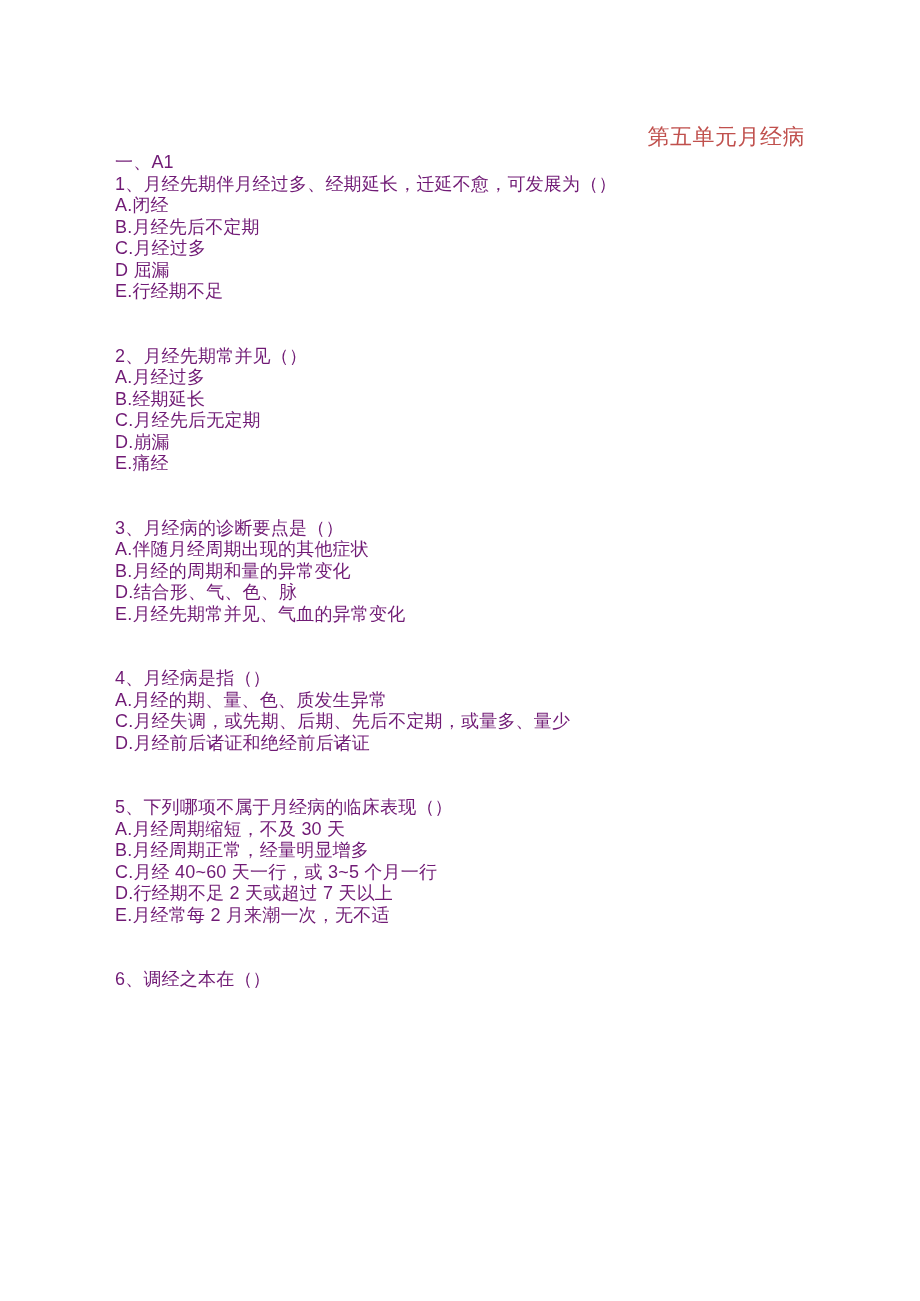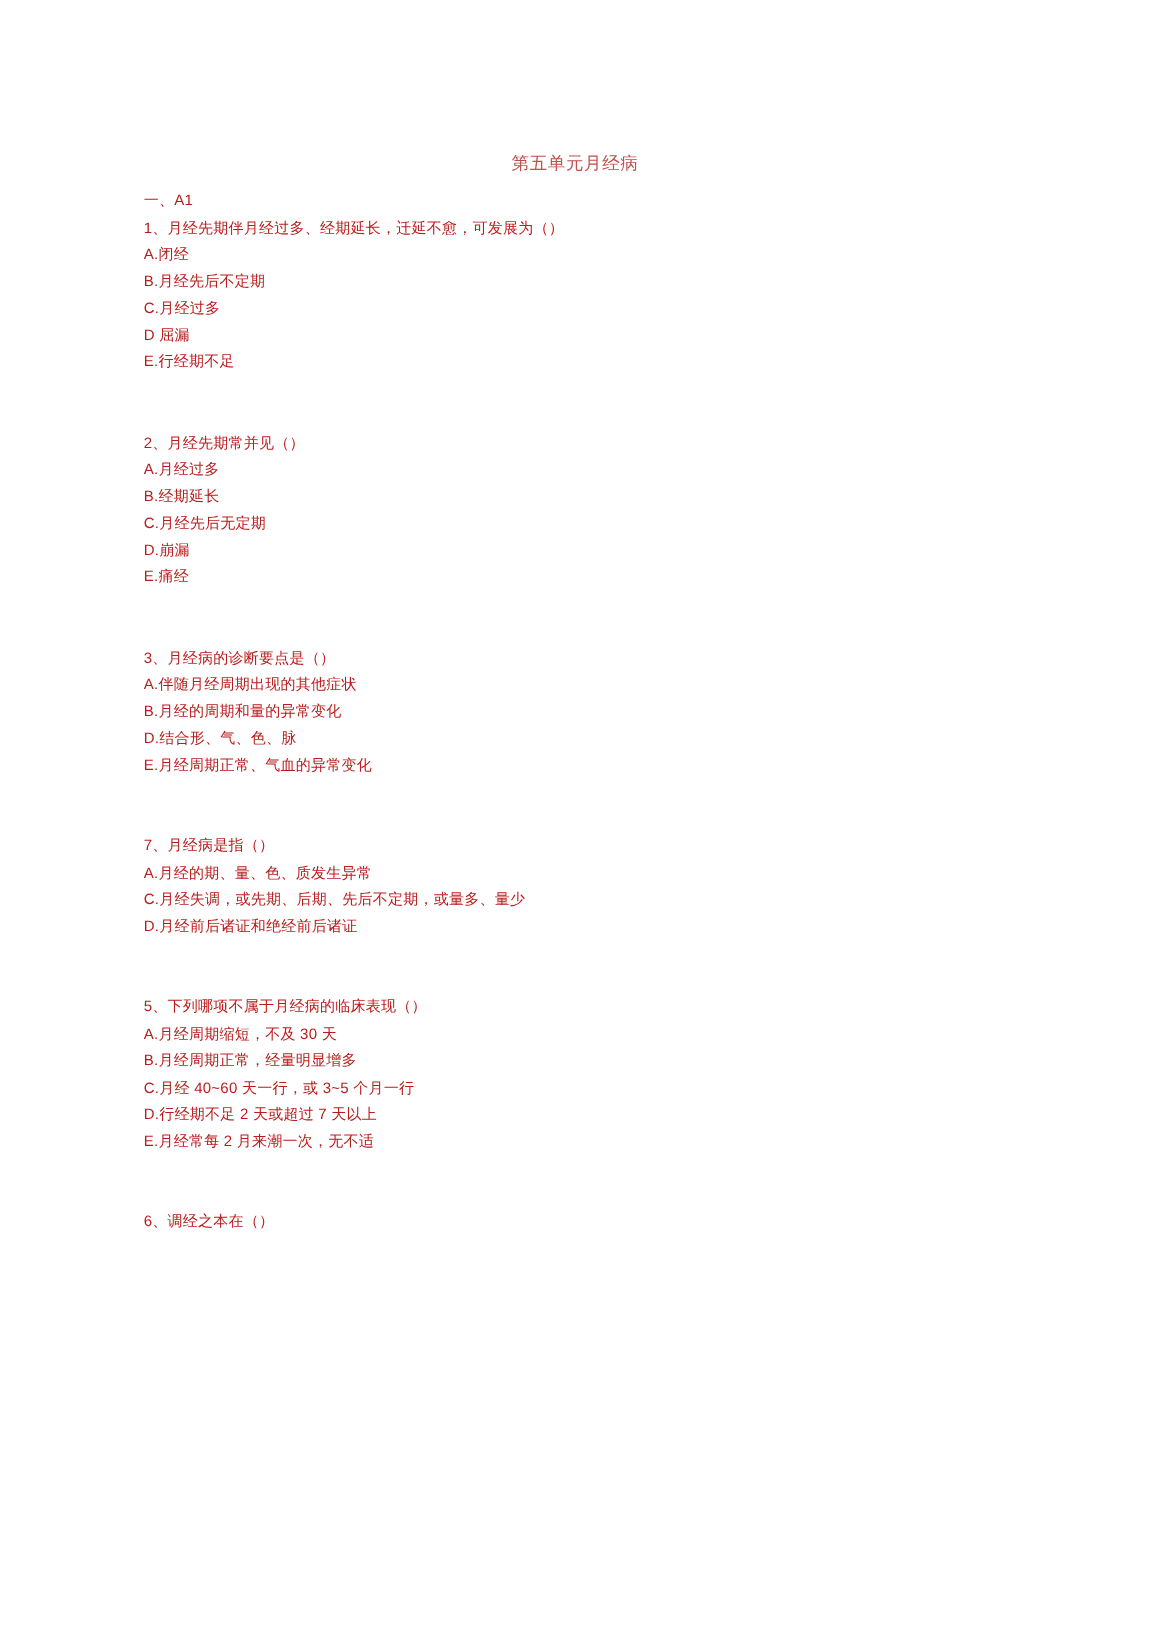--- a/index.html
+++ b/index.html
@@ -8,30 +8,29 @@
     background: #ffffff;
     font-family: "SimSun", "宋体", serif;
     width: 920px;
     min-height: 1301px;
     box-sizing: border-box;
   }
   .page {
     padding: 122px 115px 80px 115px;
   }
   .title {
-    text-align: center;
+    text-align: right;
     color: #c0504d;
-    font-size: 14px;
+    font-size: 22px;
     font-family: "SimSun", "宋体", serif;
-    margin-bottom: 10px;
     letter-spacing: 0.5px;
   }
   .line {
-    font-size: 12px;
-    color: #b91c1c;
+    font-size: 18px;
+    color: #701a75;
     line-height: 21.5px;
     white-space: pre-wrap;
     font-family: "Microsoft YaHei", "SimSun", sans-serif;
     letter-spacing: 0.2px;
   }
   .spacer2 { height: 43px; }
 </style>
 </head>
 <body>
 
@@ -54,25 +53,25 @@
   <div class="line">C.月经先后无定期</div>
   <div class="line">D.崩漏</div>
   <div class="line">E.痛经</div>
 
   <div class="spacer2"></div>
 
   <div class="line">3、月经病的诊断要点是（）</div>
   <div class="line">A.伴随月经周期出现的其他症状</div>
   <div class="line">B.月经的周期和量的异常变化</div>
   <div class="line">D.结合形、气、色、脉</div>
-  <div class="line">E.月经周期正常、气血的异常变化</div>
+  <div class="line">E.月经先期常并见、气血的异常变化</div>
 
   <div class="spacer2"></div>
 
-  <div class="line">7、月经病是指（）</div>
+  <div class="line">4、月经病是指（）</div>
   <div class="line">A.月经的期、量、色、质发生异常</div>
   <div class="line">C.月经失调，或先期、后期、先后不定期，或量多、量少</div>
   <div class="line">D.月经前后诸证和绝经前后诸证</div>
 
   <div class="spacer2"></div>
 
   <div class="line">5、下列哪项不属于月经病的临床表现（）</div>
   <div class="line">A.月经周期缩短，不及 30 天</div>
   <div class="line">B.月经周期正常，经量明显增多</div>
   <div class="line">C.月经 40~60 天一行，或 3~5 个月一行</div>

